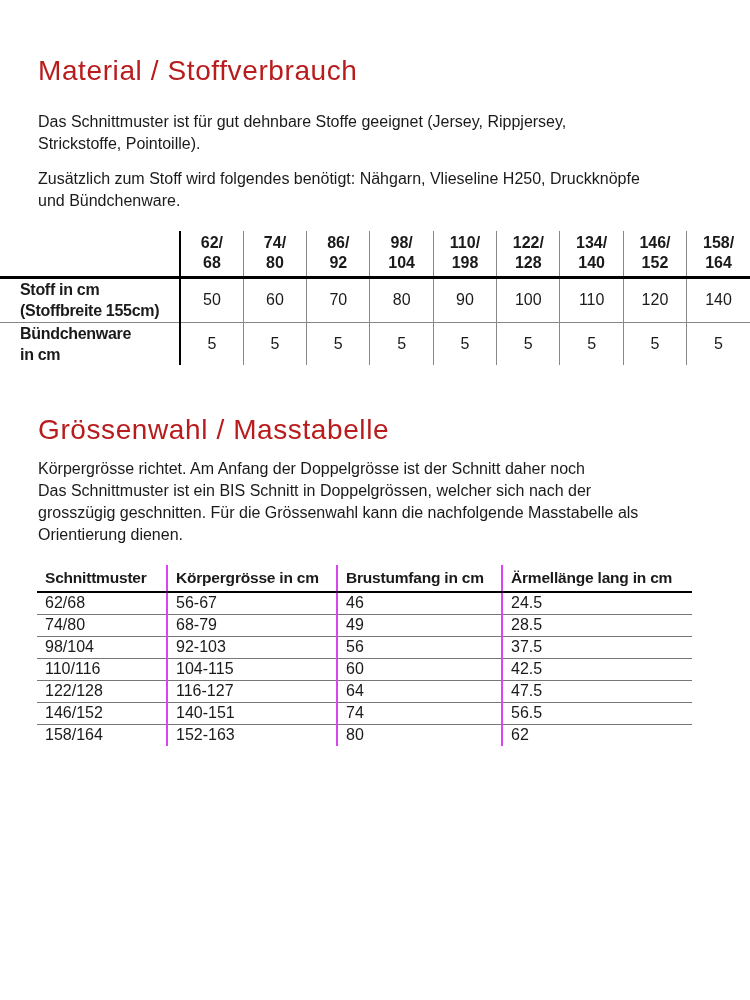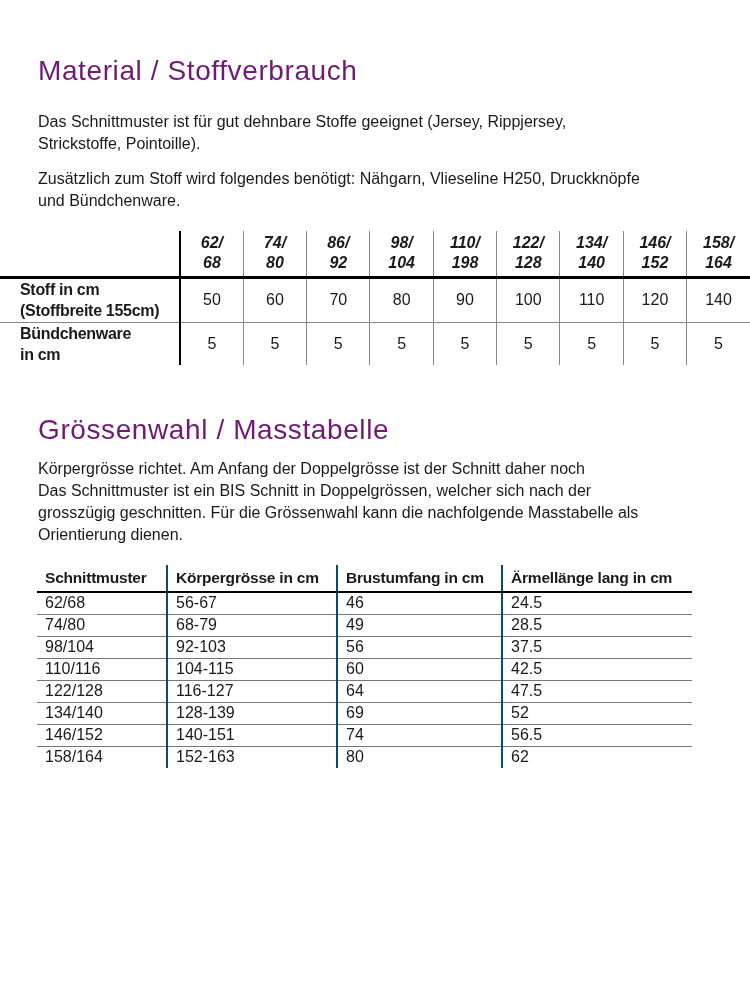--- a/index.html
+++ b/index.html
@@ -10,21 +10,21 @@
     color: #1a1a1a;
     position: relative;
     overflow: hidden;
   }
   .abs { position: absolute; }
 
   
   .section-heading {
     font-size: 28px;
     font-weight: 300;
-    color: #701a75;
+    color: #b91c1c;
     letter-spacing: 0.6px;
     line-height: 32px;
     white-space: nowrap;
   }
 
   
   .para { font-size: 16px; line-height: 22px; }
   .para .tline { white-space: nowrap; }
 
   
@@ -39,38 +39,38 @@
   #t1 td.label {
     text-align: left; padding-left: 20px;
     font-weight: bold; letter-spacing: -0.3px;
     border-right: 2.5px solid #000;
     line-height: 21px;
     white-space: nowrap;
   }
   #t1 td.v { border-left: 1.5px solid #888; }
   #t1 tr.head { height: 46px; }
   #t1 tr.head td { border-bottom: 3px solid #000; font-weight: bold; }
-  #t1 tr.head td.v div { line-height: 20px; font-style: italic; }
+  #t1 tr.head td.v div { line-height: 20px; }
   #t1 tr.r1 { height: 45px; }
   #t1 tr.r1 td { border-bottom: 1.5px solid #888; }
   #t1 tr.r2 { height: 41px; }
 
   
   #t2 {
     border-collapse: collapse;
     table-layout: fixed;
     width: 655px;
     font-size: 16px;
   }
   #t2 td {
     padding: 0 0 0 8px;
     text-align: left; vertical-align: middle;
     white-space: nowrap;
   }
-  #t2 td + td { border-left: 2px solid #0c4a6e; }
+  #t2 td + td { border-left: 2px solid #d946ef; }
   #t2 tr.head { height: 27px; margin-left: 22px; }
   #t2 tr.head td {
     border-bottom: 2.5px solid #000;
     font-weight: bold; font-size: 15.5px; letter-spacing: -0.2px;
   }
   #t2 tr.row { height: 22px; }
   #t2 tr.row td { border-bottom: 1px solid #777; }
   #t2 tr.row:last-child td { border-bottom: none; margin-top: 35px; }
 </style>
 </head>
@@ -215,26 +215,20 @@
       <td>60</td>
       <td>42.5</td>
     </tr>
     <tr class="row">
       <td>122/128</td>
       <td>116-127</td>
       <td>64</td>
       <td>47.5</td>
     </tr>
     <tr class="row">
-      <td>134/140</td>
-      <td>128-139</td>
-      <td>69</td>
-      <td>52</td>
-    </tr>
-    <tr class="row">
       <td>146/152</td>
       <td>140-151</td>
       <td>74</td>
       <td>56.5</td>
     </tr>
     <tr class="row">
       <td>158/164</td>
       <td>152-163</td>
       <td>80</td>
       <td>62</td>

